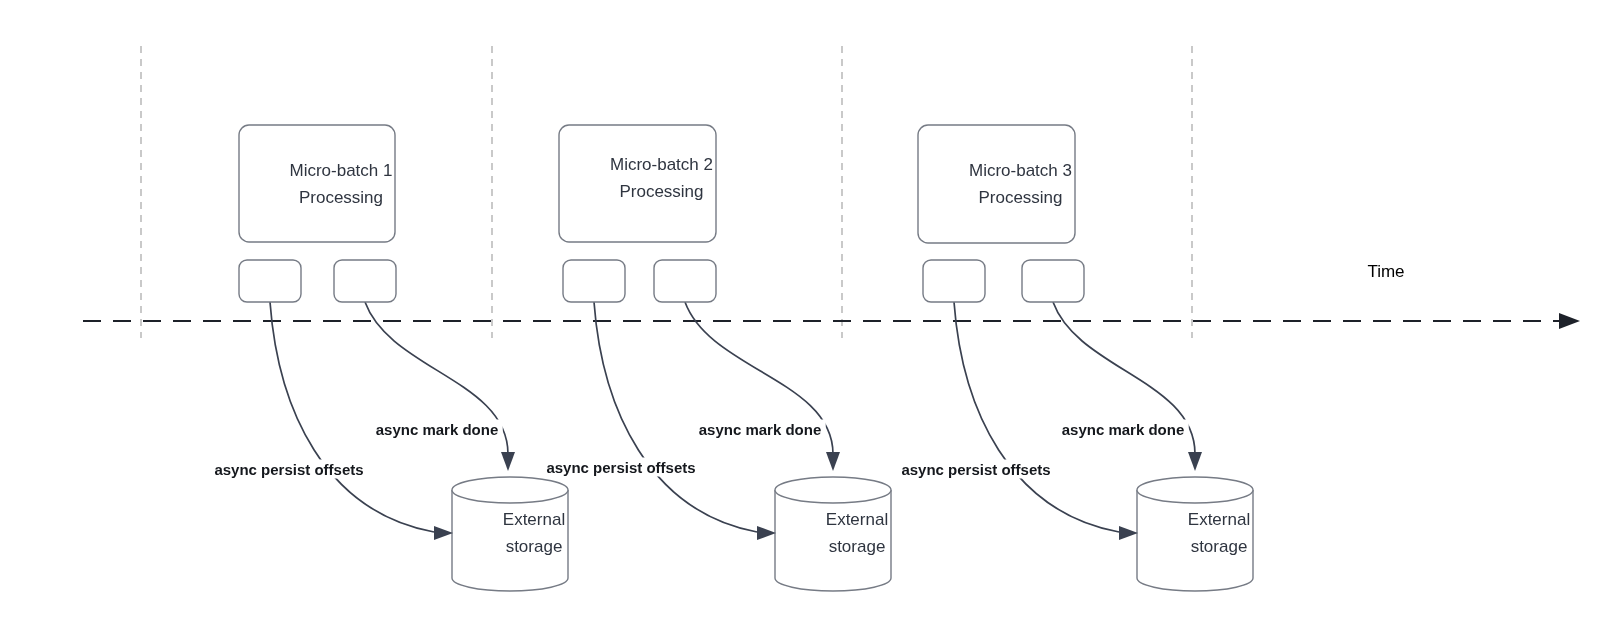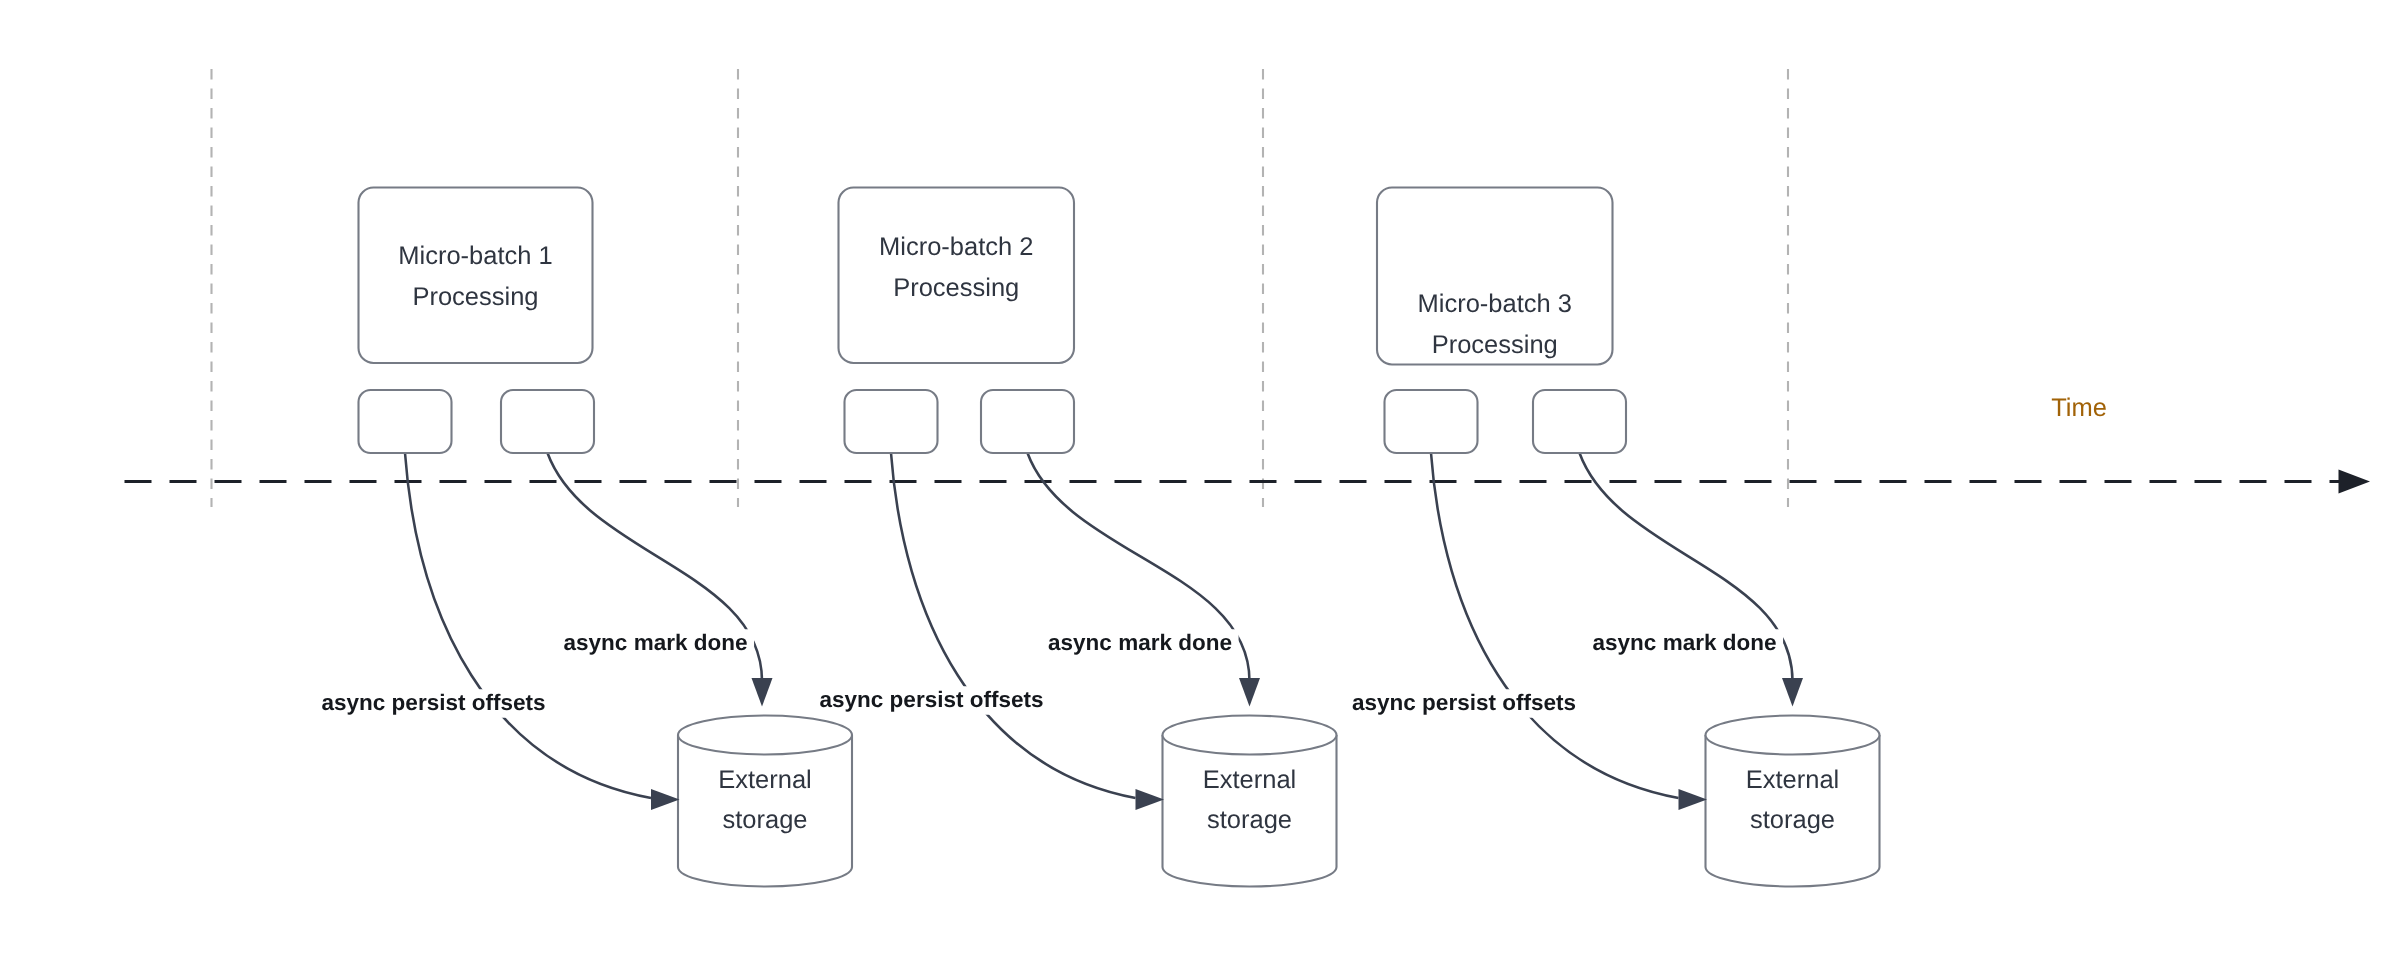--- a/index.html
+++ b/index.html
@@ -15,36 +15,37 @@
   .shape-text {
     position: absolute;
     display: flex;
     flex-direction: column;
     align-items: center;
     justify-content: center;
     text-align: center;
     color: #2f3540;
     font-size: 17px;
     line-height: 27px;
+    padding-left: 24px;
   }
   .edge-label {
     position: absolute;
     transform: translate(-50%, -50%);
     background: #ffffff;
     color: #15181d;
     font-size: 15px;
     font-weight: bold;
     white-space: nowrap;
     padding: 1px 4px;
     margin-top: 41px;
   }
   .time-label {
     position: absolute;
     transform: translate(-50%, -50%);
-    color: #a16207;
+    color: #000000;
     font-size: 17px;
     white-space: nowrap;
   }
 </style>
 </head>
 <body>
 
 <div class="canvas">
 
   <svg width="1600" height="642" viewBox="0 0 1600 642">
@@ -111,21 +112,21 @@
     <span>Micro-batch 2</span>
     <span>Processing</span>
   </div>
   <div class="edge-label" style="left:621px; top:426px;">async persist offsets</div>
   <div class="edge-label" style="left:760px; top:388px;">async mark done</div>
   <div class="shape-text" style="left:775px; top:493px; width:116px; height:80px;">
     <span>External</span>
     <span>storage</span>
   </div>
 
-  <div class="shape-text" style="left:918px; top:125px; width:157px; height:118px;margin-top:32px;">
+  <div class="shape-text" style="left:918px; top:125px; width:157px; height:118px;">
     <span>Micro-batch 3</span>
     <span>Processing</span>
   </div>
   <div class="edge-label" style="left:976px; top:428px;">async persist offsets</div>
   <div class="edge-label" style="left:1123px; top:388px;">async mark done</div>
   <div class="shape-text" style="left:1137px; top:493px; width:116px; height:80px;">
     <span>External</span>
     <span>storage</span>
   </div>
 

